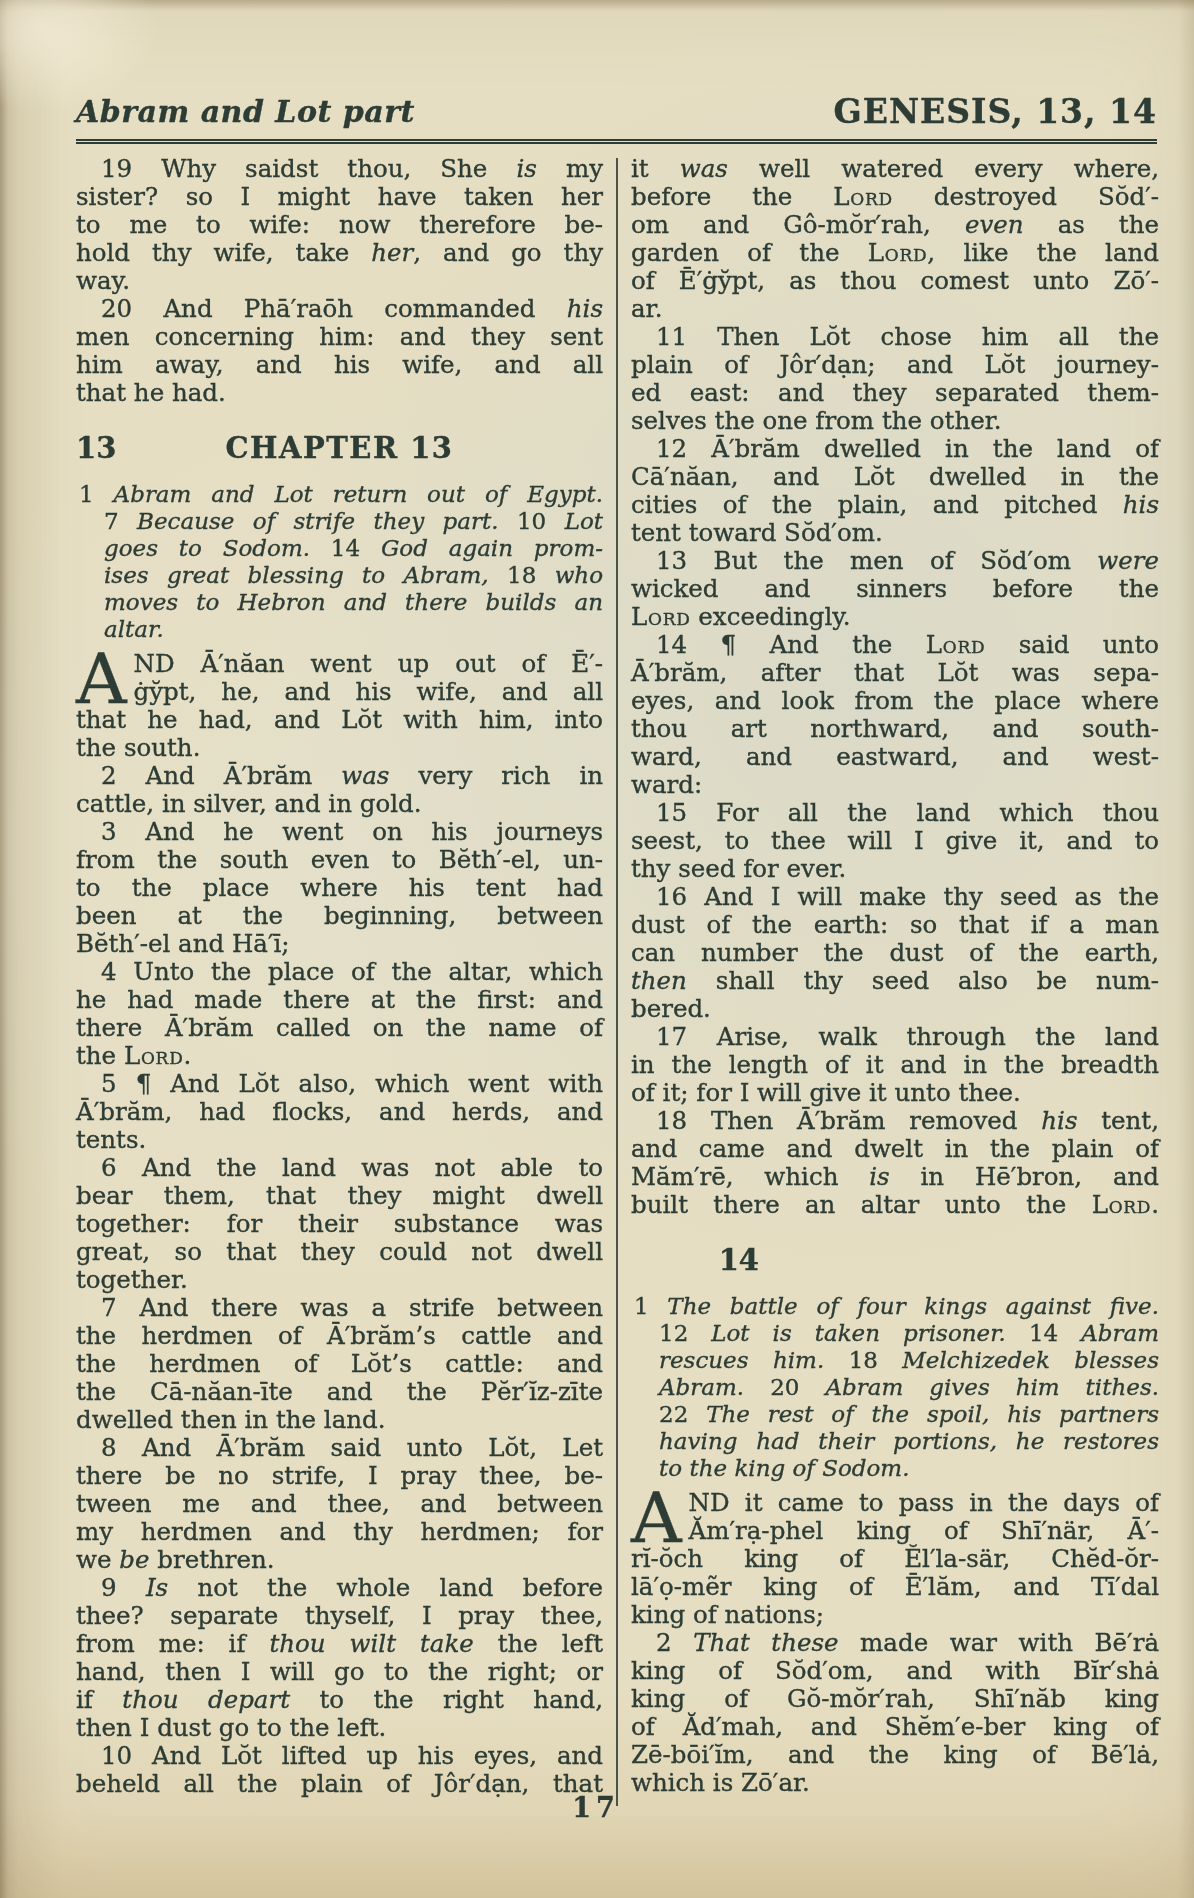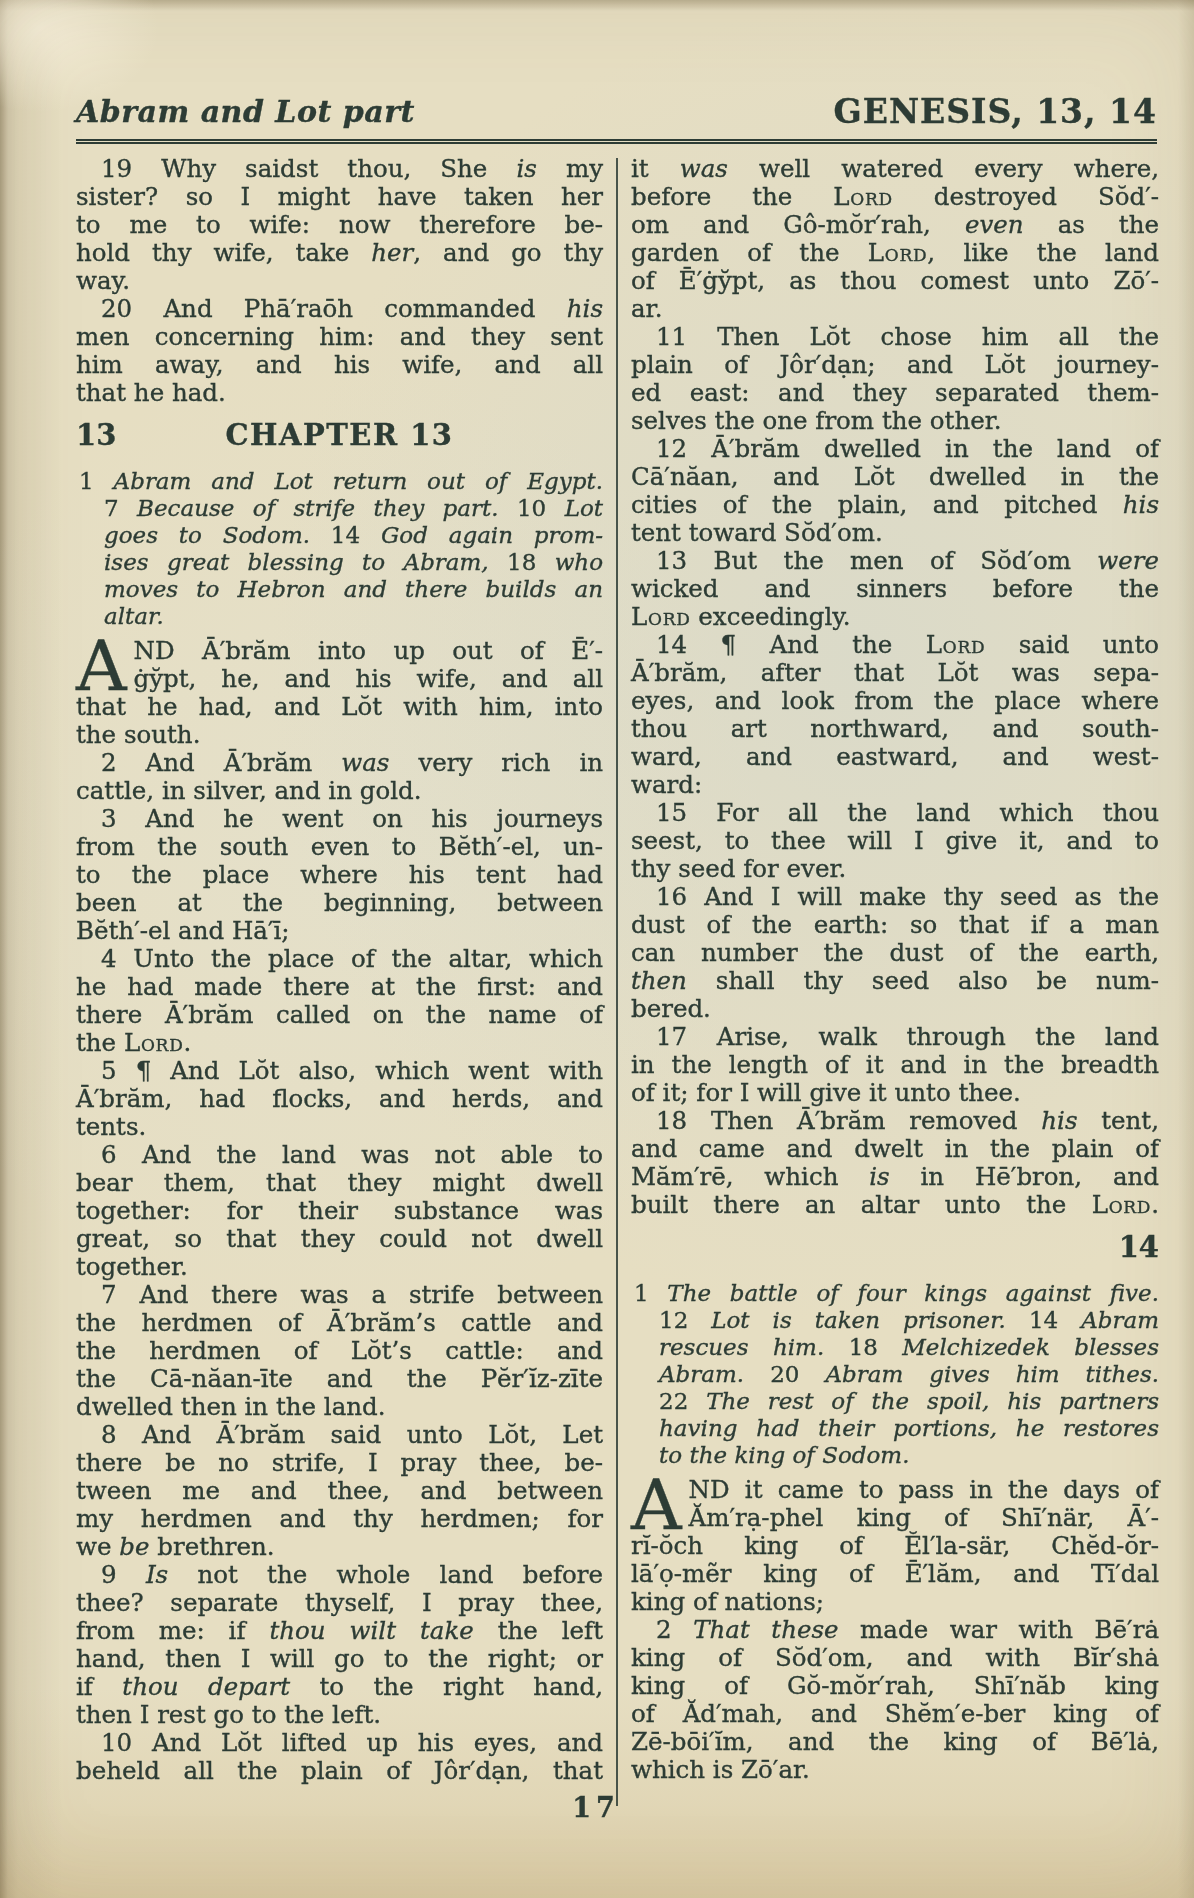--- a/index.html
+++ b/index.html
@@ -44,21 +44,21 @@
 
   .line{
     font-size:24.5px;line-height:28px;
     text-align:justify;text-align-last:justify;
   }
   .line.last{text-align-last:left;}
   .line.indent{padding-left:25px;}
   .it{font-style:italic;}
   .sc{font-variant:small-caps;letter-spacing:.03em;}
 
-  .chapter{display:flex;align-items:baseline;font-weight:bold;font-size:29px;line-height:34px;margin:11px 0 8px;justify-content:flex-end;}
+  .chapter{display:flex;align-items:baseline;font-weight:bold;font-size:29px;line-height:34px;margin:24px 0 8px;}
   .cnum{width:64px;}
   .cnum.rightnum{text-align:right;}
   .ctitle{flex:1;text-align:center;letter-spacing:1.5px;}
 
   .summary{margin:16px 0 7px;}
   .sline{
     font-size:23px;line-height:27px;padding-left:28px;
     text-align:justify;text-align-last:justify;
   }
   .sline.first{padding-left:3px;}
@@ -108,21 +108,21 @@
         <div class="summary">
           <div class="sline first">1 <span class="it">Abram and Lot return out of Egypt.</span></div>
           <div class="sline">7 <span class="it">Because of strife they part.</span> 10 <span class="it">Lot</span></div>
           <div class="sline"><span class="it">goes to Sodom.</span> 14 <span class="it">God again prom-</span></div>
           <div class="sline"><span class="it">ises great blessing to Abram,</span> 18 <span class="it">who</span></div>
           <div class="sline"><span class="it">moves to Hebron and there builds an</span></div>
           <div class="sline last"><span class="it">altar.</span></div>
         </div>
         <div class="verse">
           <div class="dropcap">A</div>
-          <div class="line">ND Ā′brăm into up out of Ē′-</div>
+          <div class="line">ND Ā′năan went up out of Ē′-</div>
           <div class="line">ġy̆pt, he, and his wife, and all</div>
           <div class="line">that he had, and Lŏt with him, into</div>
           <div class="line last">the south.</div>
         </div>
         <div class="verse">
           <div class="line indent">2 And Ā′brăm <span class="it">was</span> very rich in</div>
           <div class="line last">cattle, in silver, and in gold.</div>
         </div>
         <div class="verse">
           <div class="line indent">3 And he went on his journeys</div>
@@ -162,21 +162,21 @@
           <div class="line">tween me and thee, and between</div>
           <div class="line">my herdmen and thy herdmen; for</div>
           <div class="line last">we <span class="it">be</span> brethren.</div>
         </div>
         <div class="verse">
           <div class="line indent">9 <span class="it">Is</span> not the whole land before</div>
           <div class="line">thee? separate thyself, I pray thee,</div>
           <div class="line">from me: if <span class="it">thou wilt take</span> the left</div>
           <div class="line">hand, then I will go to the right; or</div>
           <div class="line">if <span class="it">thou depart</span> to the right hand,</div>
-          <div class="line last">then I rest go to the left.</div>
+          <div class="line last">then I dust go to the left.</div>
         </div>
         <div class="verse">
           <div class="line indent">10 And Lŏt lifted up his eyes, and</div>
           <div class="line">beheld all the plain of Jôr′dạn, that</div>
         </div>
       </div>
     <div class="divider"></div>
     <div class="col rightcol">
         <div class="verse">
           <div class="line">it <span class="it">was</span> well watered every where,</div>

